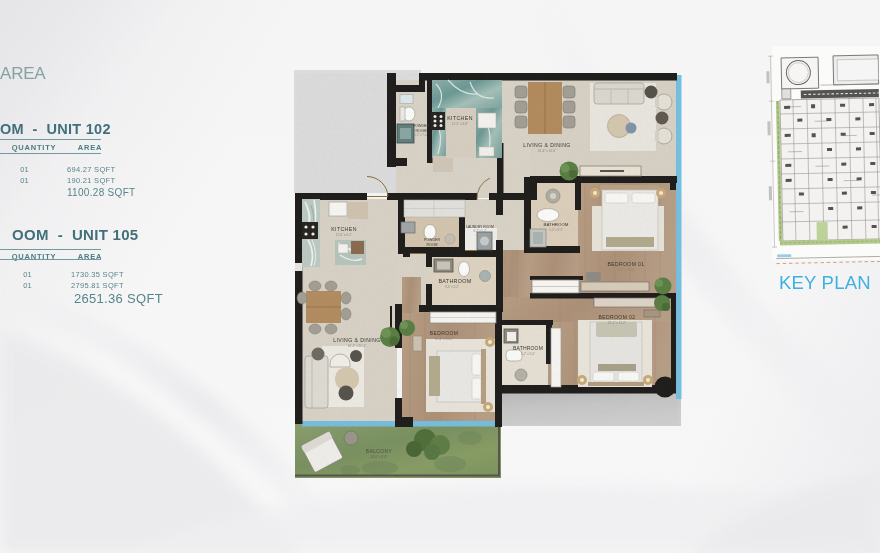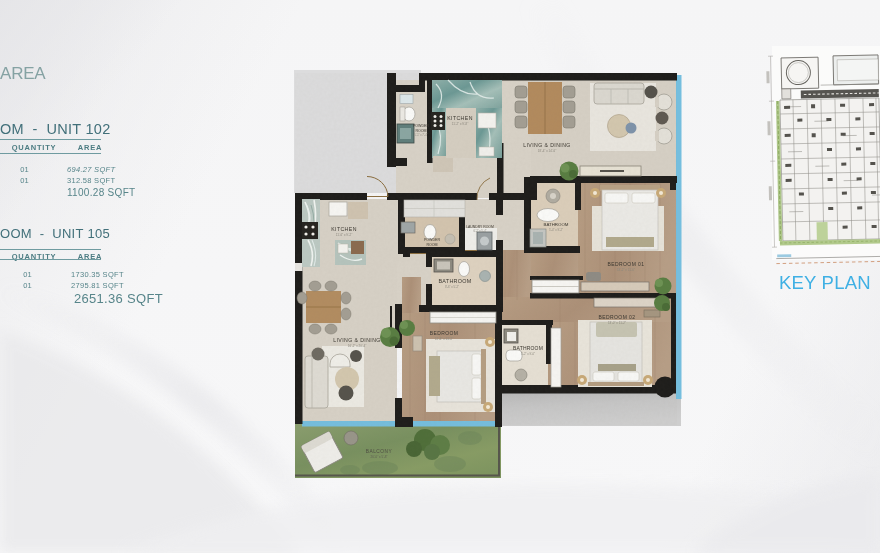--- a/index.html
+++ b/index.html
@@ -29,36 +29,36 @@
   </defs>
   <path d="M0,330 C140,380 230,470 300,553 L0,553 Z" fill="#eaeaec" opacity="0.9" filter="url(#soft)"></path>
   <path d="M0,300 C150,360 260,460 330,553 L360,553 C280,440 160,330 0,280 Z" fill="url(#fold)" opacity="0.8" filter="url(#soft)"></path>
   <path d="M560,0 C620,120 700,260 880,420 L880,470 C690,320 600,150 520,0 Z" fill="url(#fold)" opacity="0.5" filter="url(#soft)"></path>
   <path d="M120,553 C300,480 520,470 880,500 L880,553 Z" fill="#efeff1" opacity="0.8" filter="url(#soft)"></path>
   <path d="M690,553 C760,500 820,480 880,475 L880,553 Z" fill="#e9e9ec" opacity="0.7" filter="url(#soft)"></path>
 </svg>
 
 <div class="abs" style="left:0px;top:64px;font-size:17px;font-weight:500;color:#85a2a3;letter-spacing:-0.2px;">AREA</div>
 
-<div class="abs" style="left:0px;top:121px;font-size:14.5px;font-weight:400;color:#42707a;letter-spacing:0.3px;white-space:nowrap;">OM&nbsp; -&nbsp; UNIT 102</div>
+<div class="abs" style="left:0px;top:121px;font-size:14.5px;font-weight:700;color:#42707a;letter-spacing:0.3px;white-space:nowrap;">OM&nbsp; -&nbsp; UNIT 102</div>
 
 <div class="abs" style="left:0;top:139px;width:101px;height:1.4px;background:#6f9ba0;"></div>
 
 <div class="abs" style="left:9px;top:142.5px;width:50px;text-align:center;font-size:7.5px;font-weight:bold;color:#4c7c82;letter-spacing:0.8px;">QUANTITY</div>
 <div class="abs" style="left:65px;top:142.5px;width:50px;text-align:center;font-size:7.5px;font-weight:bold;color:#4c7c82;letter-spacing:0.8px;">AREA</div>
 
 <div class="abs" style="left:0;top:152.5px;width:101px;height:1.4px;background:#6f9ba0;"></div>
 
 <div class="abs" style="left:12px;top:165px;width:25px;text-align:center;font-size:7.5px;color:#57858a;">01</div>
-<div class="abs" style="left:67px;top:165px;font-size:7.5px;color:#57858a;letter-spacing:0.3px;white-space:nowrap;font-style:italic;">694.27 SQFT</div>
+<div class="abs" style="left:67px;top:165px;font-size:7.5px;color:#57858a;letter-spacing:0.3px;white-space:nowrap;">694.27 SQFT</div>
 <div class="abs" style="left:12px;top:175.5px;width:25px;text-align:center;font-size:7.5px;color:#57858a;">01</div>
-<div class="abs" style="left:67px;top:175.5px;font-size:7.5px;color:#57858a;letter-spacing:0.3px;white-space:nowrap;">312.58 SQFT</div>
+<div class="abs" style="left:67px;top:175.5px;font-size:7.5px;color:#57858a;letter-spacing:0.3px;white-space:nowrap;">190.21 SQFT</div>
 <div class="abs" style="left:67px;top:186.5px;font-size:10px;color:#57858a;letter-spacing:0.3px;white-space:nowrap;">1100.28 SQFT</div>
 
-<div class="abs" style="left:0px;top:226px;font-size:13px;font-weight:400;color:#42707a;letter-spacing:0.3px;white-space:nowrap;">OOM&nbsp; -&nbsp; UNIT 105</div>
+<div class="abs" style="left:0px;top:226px;font-size:15px;font-weight:700;color:#42707a;letter-spacing:0.3px;white-space:nowrap;padding-left:12px;">OOM&nbsp; -&nbsp; UNIT 105</div>
 
 <div class="abs" style="left:0;top:248.5px;width:101px;height:1.4px;background:#6f9ba0;"></div>
 
 <div class="abs" style="left:9px;top:251.5px;width:50px;text-align:center;font-size:7.5px;font-weight:bold;color:#4c7c82;letter-spacing:0.8px;">QUANTITY</div>
 <div class="abs" style="left:65px;top:251.5px;width:50px;text-align:center;font-size:7.5px;font-weight:bold;color:#4c7c82;letter-spacing:0.8px;">AREA</div>
 
 <div class="abs" style="left:0;top:258.5px;width:101px;height:1.4px;background:#6f9ba0;"></div>
 
 <div class="abs" style="left:15px;top:270px;width:25px;text-align:center;font-size:7.5px;color:#57858a;">01</div>
 <div class="abs" style="left:71px;top:270px;font-size:7.5px;color:#57858a;letter-spacing:0.3px;white-space:nowrap;">1730.35 SQFT</div>

